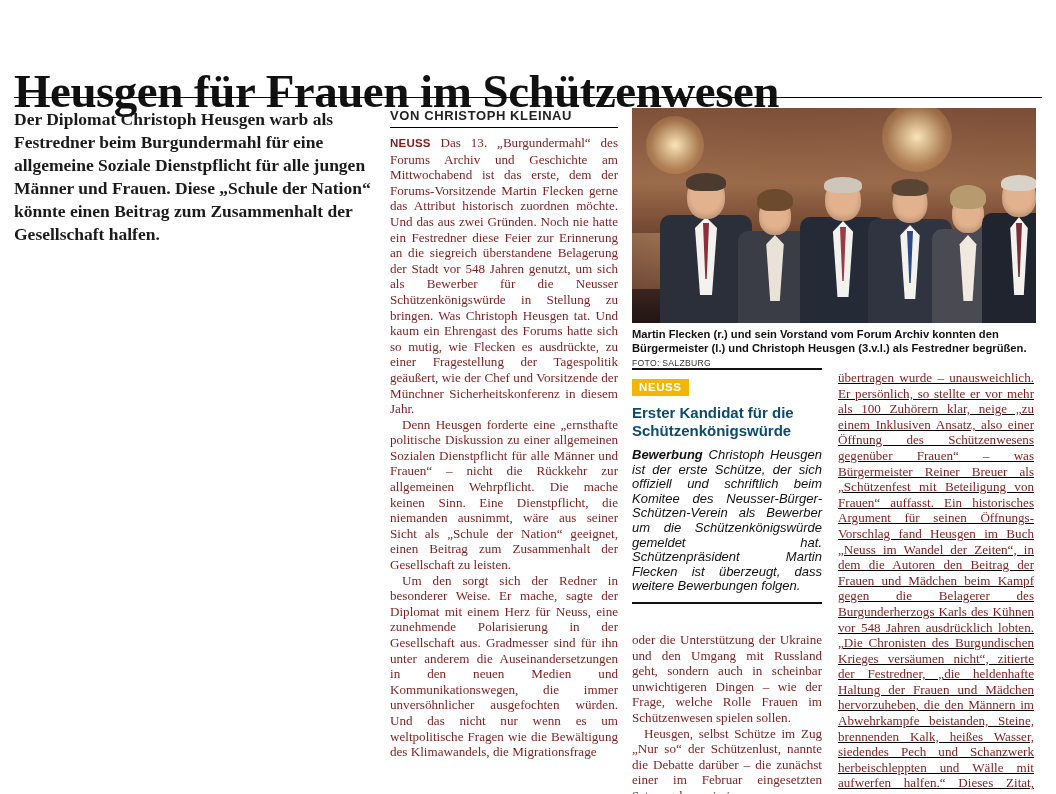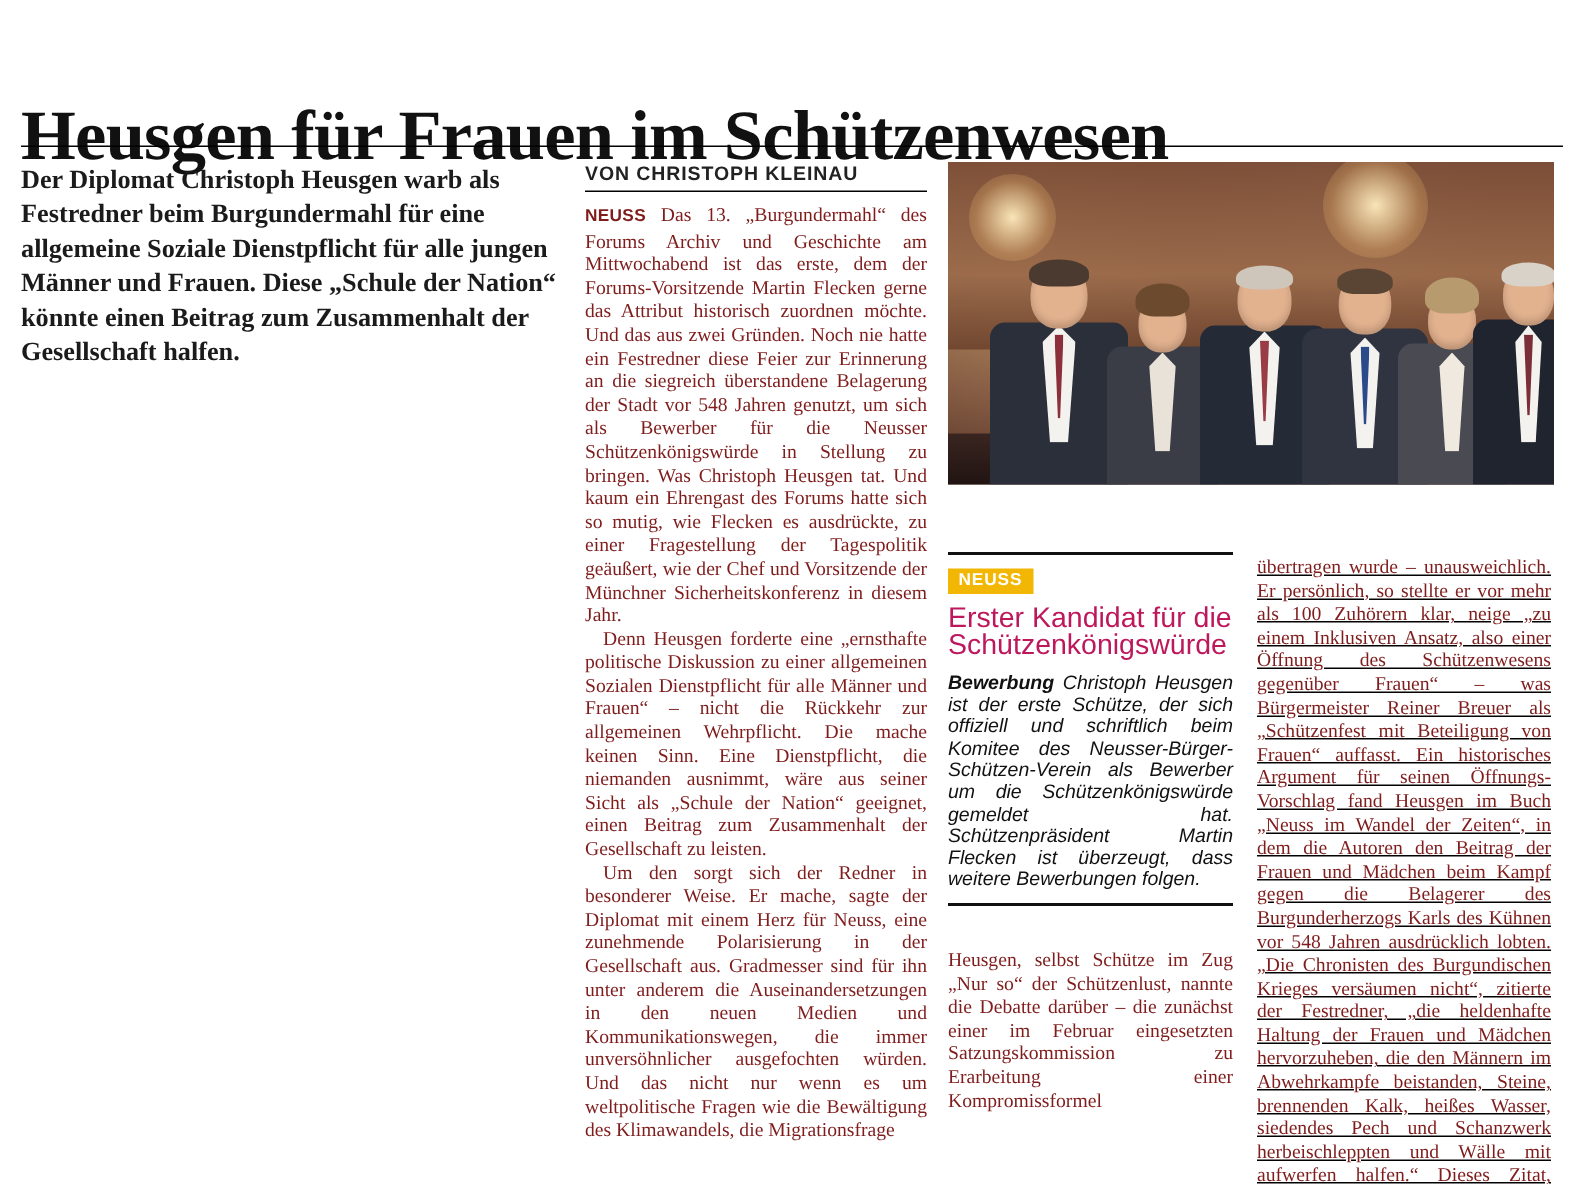--- a/index.html
+++ b/index.html
@@ -215,25 +215,25 @@
     background: #f2b705;
     color: #ffffff;
     font-family: "Liberation Sans", sans-serif;
     font-weight: bold;
     font-size: 11.5px;
     letter-spacing: 0.6px;
     padding: 2px 7px 3px 7px;
   }
   .info-title {
     font-family: "Liberation Sans", sans-serif;
-    font-weight: normal;
-    font-size: 19px;
+    font-weight: bold;
+    font-size: 15px;
     line-height: 18px;
     margin-top: 8px;
-    color: #be185d;
+    color: #0c4a6e;
   }
   .info-body {
     margin-top: 8px;
     font-family: "Liberation Sans", sans-serif;
     font-size: 13px;
     line-height: 14.6px;
     text-align: justify;
     hyphens: auto;
     color: #111;
     font-style: italic;
@@ -316,28 +316,33 @@
       <div class="person" style="left:350px; width:74px; height:152px;">
         <div class="body" style="bottom:0; width:74px; height:110px; background:#1f242e;"></div>
         <div class="shirt" style="bottom:28px; width:40px; height:78px;"></div>
         <div class="tie" style="bottom:46px; height:54px; background:#7a2f38;"></div>
         <div class="head" style="bottom:106px; width:34px; height:40px;"></div>
         <div class="hair" style="bottom:132px; width:36px; height:16px; background:#d8d2c8;"></div>
       </div>
     </div>
   </div>
 
+  <div class="caption">
+    <span>Martin Flecken (r.) und sein Vorstand vom Forum Archiv konnten den Bürgermeister (l.) und Christoph Heusgen (3.v.l.) als Festredner begrüßen.</span>
+    <span class="credit">FOTO: SALZBURG</span>
+  </div>
 
   <div class="infobox">
     <div class="info-tag">NEUSS</div>
     <div class="info-title">Erster Kandidat für die Schützenkönigswürde</div>
     <div class="info-body"><b>Bewerbung</b> <span>Christoph Heusgen ist der erste Schütze, der sich offiziell und schriftlich beim Komitee des Neusser-Bürger-Schützen-Verein als Bewerber um die Schützenkönigswürde gemeldet hat. Schützenpräsident Martin Flecken ist überzeugt, dass weitere Bewerbungen folgen.</span></div>
   </div>
 
   <div class="col3-lower">
+    <p class="body">oder die Unterstützung der Ukraine und den Umgang mit Russland geht, sondern auch in scheinbar unwichtigeren Dingen – wie der Frage, welche Rolle Frauen im Schützenwesen spielen sollen.</p>
     <p class="body">Heusgen, selbst Schütze im Zug „Nur so“ der Schützenlust, nannte die Debatte darüber – die zunächst einer im Februar eingesetzten Satzungskommission zu Erarbeitung einer Kompromissformel</p>
   </div>
 
   <div class="col4">
     <p class="body">übertragen wurde – unausweichlich. Er persönlich, so stellte er vor mehr als 100 Zuhörern klar, neige „zu einem Inklusiven Ansatz, also einer Öffnung des Schützenwesens gegenüber Frauen“ – was Bürgermeister Reiner Breuer als „Schützenfest mit Beteiligung von Frauen“ auffasst. Ein historisches Argument für seinen Öffnungs-Vorschlag fand Heusgen im Buch „Neuss im Wandel der Zeiten“, in dem die Autoren den Beitrag der Frauen und Mädchen beim Kampf gegen die Belagerer des Burgunderherzogs Karls des Kühnen vor 548 Jahren ausdrücklich lobten. „Die Chronisten des Burgundischen Krieges versäumen nicht“, zitierte der Festredner, „die heldenhafte Haltung der Frauen und Mädchen hervorzuheben, die den Männern im Abwehrkampfe beistanden, Steine, brennenden Kalk, heißes Wasser, siedendes Pech und Schanzwerk herbeischleppten und Wälle mit aufwerfen halfen.“ Dieses Zitat, meint Heusgen, spreche für sich.</p>
   </div>
 
   <div class="footer-dot"></div>
 </div>
 

